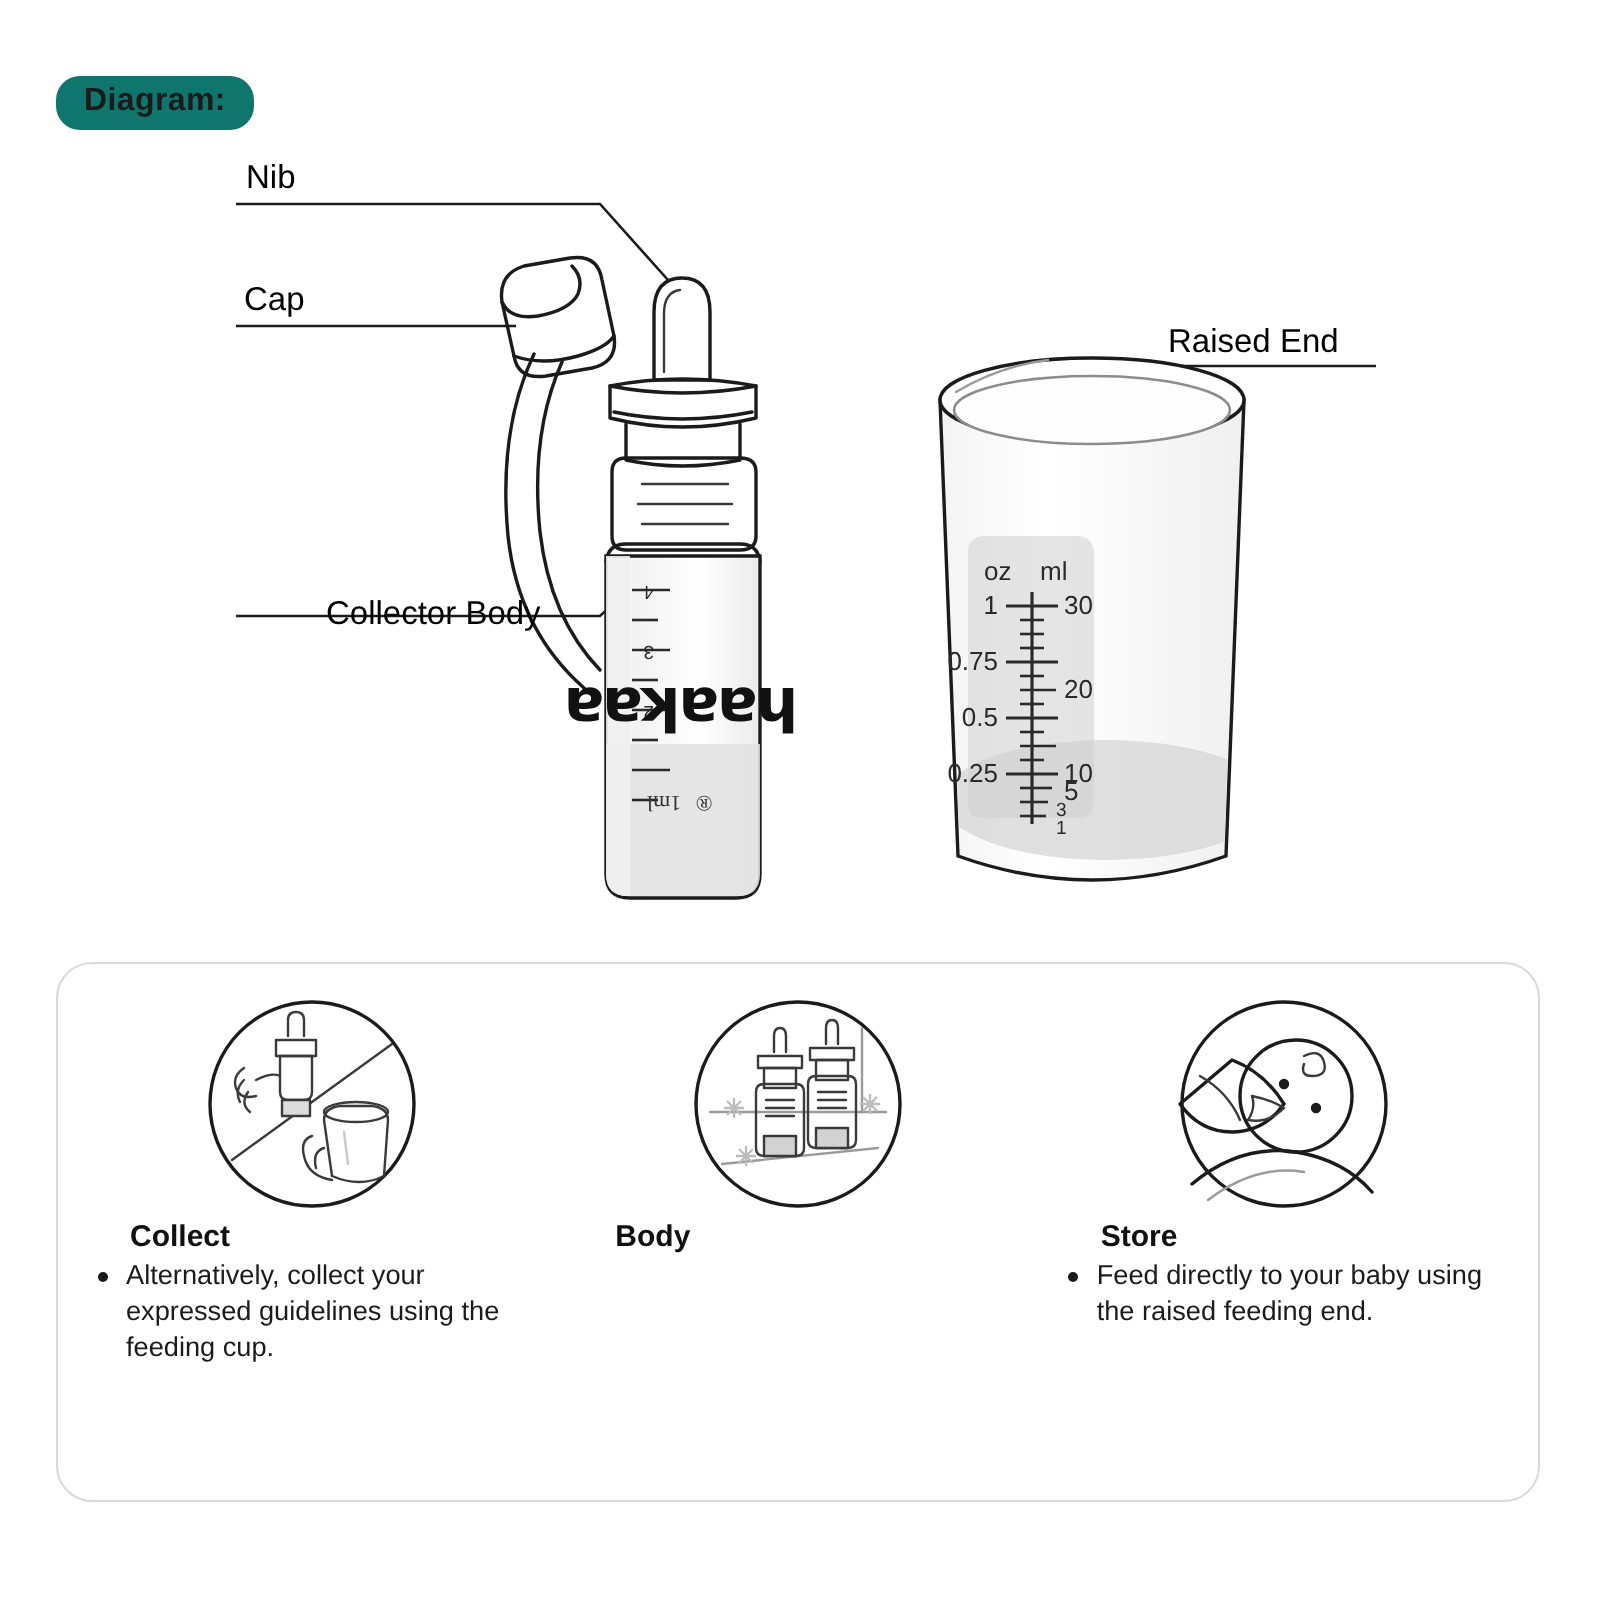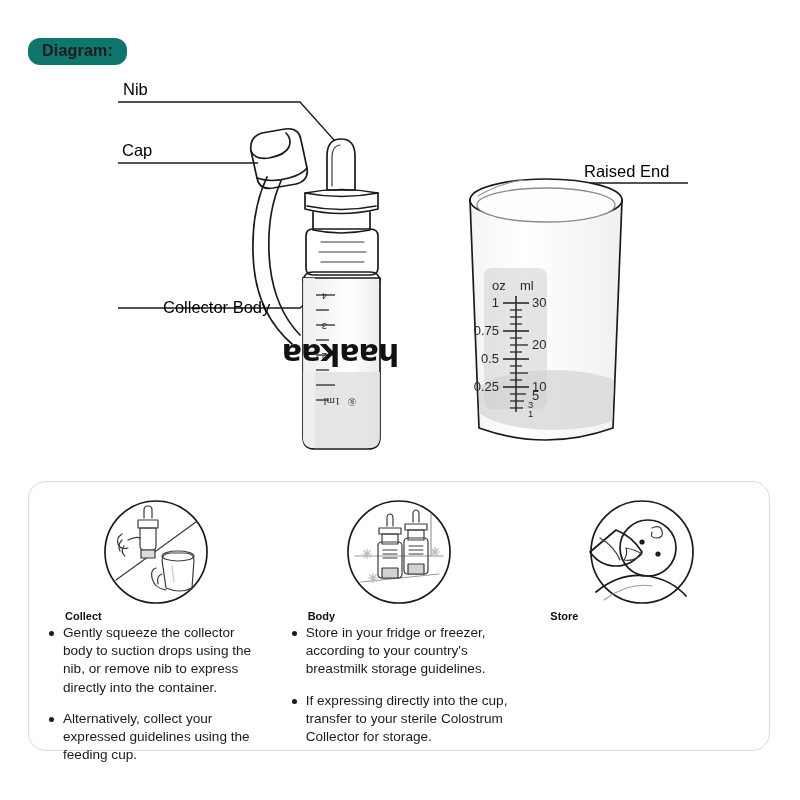--- a/index.html
+++ b/index.html
@@ -78,21 +78,21 @@
     flex-direction: column;
     align-items: center;
     padding: 0 12px;
     box-sizing: border-box;
   }
   .col-icon { width: 112px; height: 112px; }
   .col-icon svg { display: block; }
   .col-title {
     align-self: flex-start;
     margin-left: 18px;
-    font-size: 11px;
+    font-size: 15px;
     font-weight: 700;
     color: #111;
     margin-top: 2px;
     margin-bottom: 2px;
   }
   ul.steps {
     list-style: none;
     margin: 0;
     padding: 0;
     align-self: flex-start;
@@ -328,21 +328,20 @@
             <path d="M62 64 Q62 58 70 57 L86 57 Q94 58 94 64 L92 92 Q80 98 66 92 Z"></path>
             <ellipse cx="78" cy="60" rx="16" ry="5"></ellipse>
             <path d="M56 72 Q50 74 52 82 Q54 92 66 94"></path>
             <path d="M62 78 Q56 80 58 88"></path>
             <path d="M72 70 L74 86" stroke="#c8c8c8"></path>
           </g>
         </svg>
       </div>
       <div class="col-title">Collect</div>
       <ul class="steps">
-        <li>Gently squeeze the collector body to suction drops using the nib, or remove nib to express directly into the container.</li>
         <li>Alternatively, collect your expressed guidelines using the feeding cup.</li>
       </ul>
     </div>
 
     <div class="col">
       <div class="col-icon">
         <svg width="112" height="112" viewBox="0 0 112 112">
           <circle cx="56" cy="56" r="51" class="ln" fill="#fff"></circle>
 
           <g class="ln-gray">
@@ -376,24 +375,20 @@
             <path d="M70 26 L70 18 Q70 14 73 14 Q76 14 76 18 L76 26"></path>
             <path d="M62 28 L84 28 L84 34 L62 34 Z"></path>
             <path d="M65 34 L81 34 L81 44 L65 44 Z"></path>
             <path d="M61 46 Q61 42 65 42 L81 42 Q85 42 85 46 L85 74 Q85 78 81 78 L65 78 Q61 78 61 74 Z"></path>
             <path d="M66 50 L80 50 M66 54 L80 54 M66 58 L80 58"></path>
             <path d="M65 68 L81 68 L81 78 L65 78 Z" fill="#d2d2d2"></path>
           </g>
         </svg>
       </div>
       <div class="col-title">Body</div>
-      <ul class="steps">
-        <li>Store in your fridge or freezer, according to your country's breastmilk storage guidelines.</li>
-        <li>If expressing directly into the cup, transfer to your sterile Colostrum Collector for storage.</li>
-      </ul>
     </div>
 
     <div class="col">
       <div class="col-icon">
         <svg width="112" height="112" viewBox="0 0 112 112">
           <circle cx="56" cy="56" r="51" class="ln" fill="#fff"></circle>
 
           <circle cx="62" cy="52" r="28" class="ln" fill="#fff"></circle>
 
           <path class="ln-thin" d="M66 32 Q74 28 76 35 Q78 42 70 42 Q64 42 66 36"></path>
@@ -406,17 +401,18 @@
             <path class="ln-thin" fill="#dedede" d="M40 52 Q50 54 56 58 Q48 66 38 64 Q42 58 40 52 Z"></path>
             <path class="ln-thin" d="M14 42 Q28 50 34 64"></path>
           </g>
 
           <path class="ln" d="M10 96 Q34 76 62 80 Q86 84 100 100" fill="none"></path>
           <path class="ln-gray" d="M18 104 Q42 86 66 90"></path>
         </svg>
       </div>
       <div class="col-title">Store</div>
       <ul class="steps">
+        <li>Feed directly to your baby using the raised feeding end.</li>
       </ul>
     </div>
 
   </div>
 </div>
 
 </body></html>

